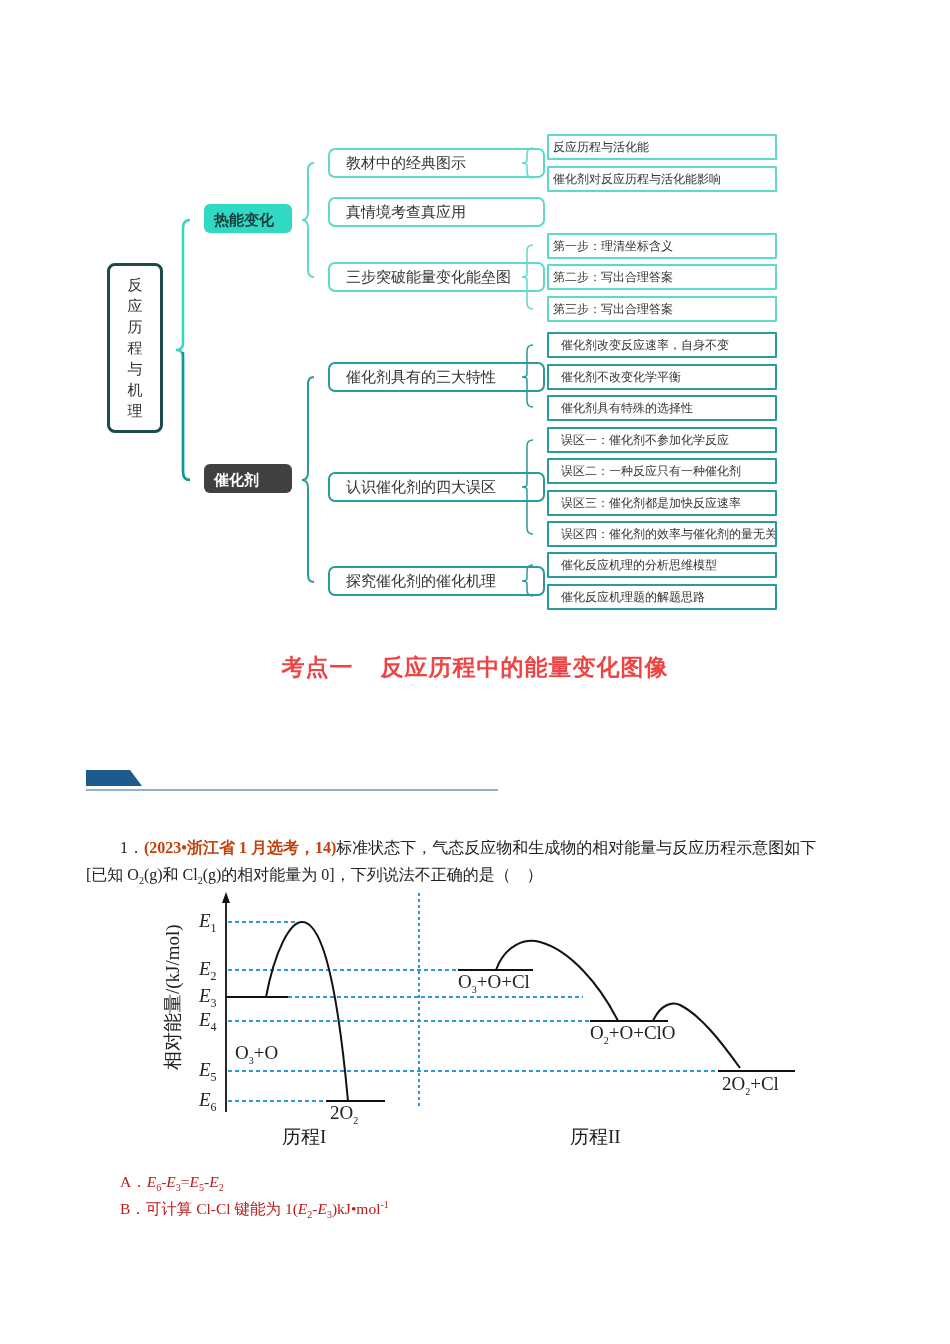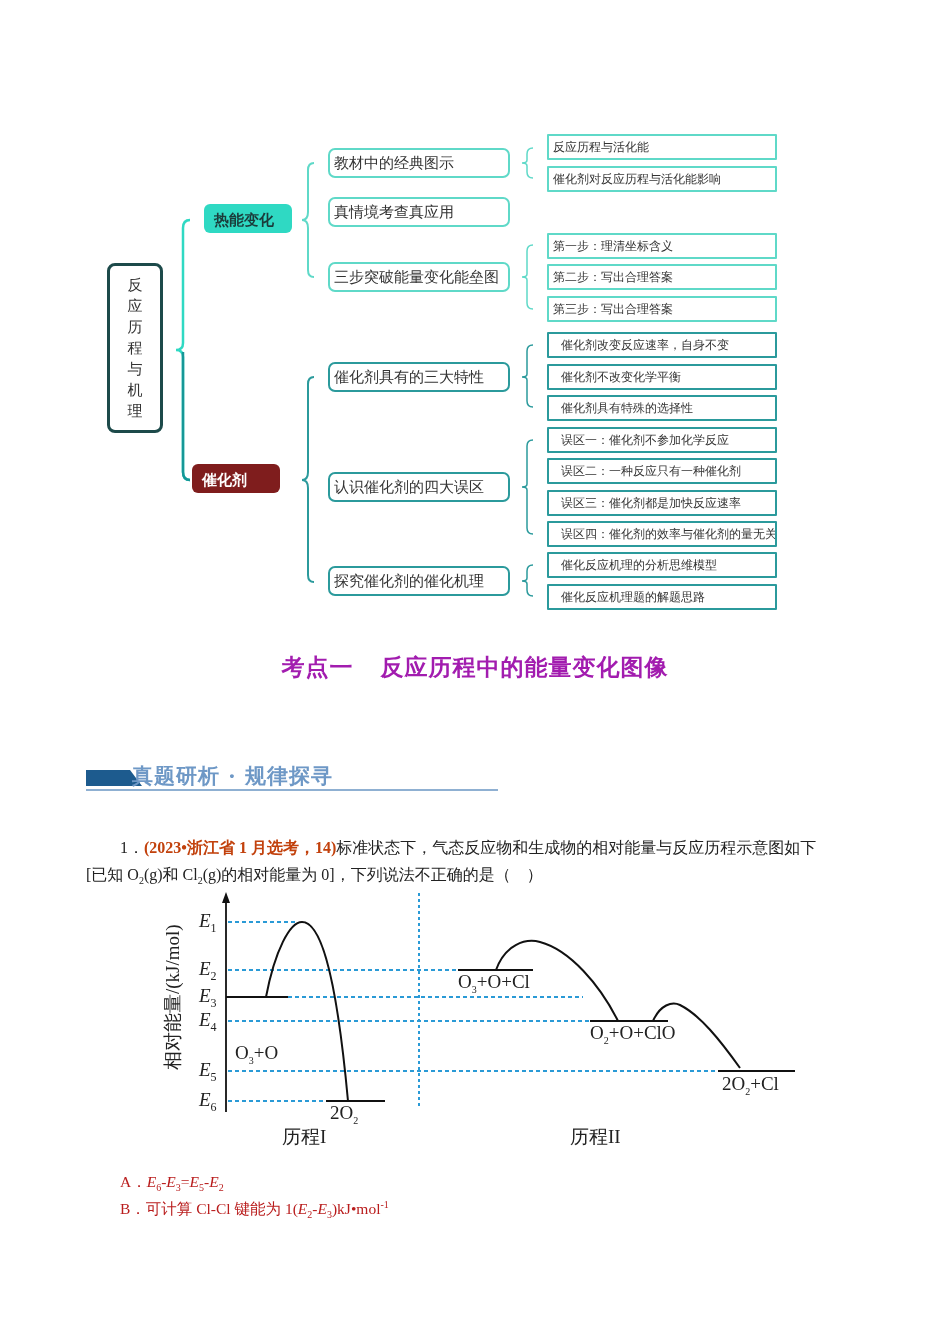--- a/index.html
+++ b/index.html
@@ -6,35 +6,35 @@
   body { width:950px; height:1344px; position:relative; overflow:hidden;
          font-family:"DejaVu Sans", sans-serif; color:#222; }
   
   .root { position:absolute; left:107px; top:263px; width:56px; height:170px;
           border:3px solid #1d4a4a; border-radius:8px; box-sizing:border-box;
           display:flex; flex-direction:column; align-items:center; justify-content:center; }
   .root span { font-size:15px; line-height:21px; color:#333; }
   .l1 { position:absolute; width:88px; height:29px; border-radius:6px; box-sizing:border-box;
         font-size:15px; font-weight:bold; padding-left:10px; line-height:32px; }
   .l1.heat { left:204px; top:204px; background:#2fd9c3; color:#1b3b3a; }
-  .l1.cat { left:192px; top:464px; background:#7f1d1d; color:#ffffff; }
-  .l2 { position:absolute; left:328px; width:182px; height:30px; box-sizing:border-box;
-        border:2px solid; border-radius:7px; font-size:15px; line-height:26px; padding-left:4px;
+  .l1.cat { left:204px; top:464px; background:#404040; color:#ffffff; }
+  .l2 { position:absolute; left:328px; width:217px; height:30px; box-sizing:border-box;
+        border:2px solid; border-radius:7px; font-size:15px; line-height:26px; padding-left:16px;
         color:#333; white-space:nowrap; }
   .l2.heat { border-color:#5fd9c8; }
   .l2.cat { border-color:#2b9a9c; }
   .l3 { position:absolute; left:547px; width:230px; height:26px; box-sizing:border-box;
         border:2px solid; border-radius:1px; font-size:12px; line-height:22px; padding-left:4px;
         color:#333; white-space:nowrap; overflow:hidden; }
   .l3.heat { border-color:#5fd9c8; }
   .l3.cat { border-color:#2b9a9c;padding-left:12px; }
   svg.lines { position:absolute; left:0; top:0; }
   
   .kd-title { position:absolute; left:0; width:950px; top:652px; text-align:center;
-              font-size:23px; font-weight:bold; color:#a21caf; letter-spacing:1px; }
+              font-size:23px; font-weight:bold; color:#ef4444; letter-spacing:1px; }
   .sec-head { position:absolute; left:86px; top:762px; width:412px; height:30px; }
   .sec-head .bar { position:absolute; left:0; top:8px; width:44px; height:16px; background:#1d5b8e; }
   .sec-head .tri { position:absolute; left:44px; top:8px; width:0; height:0;
                    border-bottom:16px solid #1d5b8e; border-right:12px solid transparent; }
   .sec-head .txt { position:absolute; left:46px; top:0; font-family:"DejaVu Serif", serif;
                    font-size:21px; font-weight:bold; color:#6e98c6; letter-spacing:1px; }
   .sec-head .rule { position:absolute; left:0; top:27px; width:412px; height:2px; background:#8fb0d2; }
   .q { position:absolute; left:86px; width:790px; font-family:"Liberation Serif","DejaVu Serif", serif;
        font-size:16px; line-height:27px; color:#222; }
   .q .src { color:#c2410c; font-weight:bold; }
@@ -103,21 +103,20 @@
 <div class="l3 cat" style="top:490px">误区三：催化剂都是加快反应速率</div>
 <div class="l3 cat" style="top:521px">误区四：催化剂的效率与催化剂的量无关</div>
 <div class="l3 cat" style="top:552px">催化反应机理的分析思维模型</div>
 <div class="l3 cat" style="top:584px">催化反应机理题的解题思路</div>
 
 <div class="kd-title" style="white-space:pre">考点一   反应历程中的能量变化图像</div>
 
 <div class="sec-head">
   <div class="bar"></div>
   <div class="tri"></div>
-  <div class="txt">真题研析 · 规律探寻</div>
   <div class="rule"></div>
 </div>
 
 <div class="q" style="top:834px; text-indent:34px"><span>1．</span><span class="src">(2023•浙江省 1 月选考，14)</span><span>标准状态下，气态反应物和生成物的相对能量与反应历程示意图如下</span></div>
 <div class="q" style="top:861px"><span>[已知 O</span><sub>2</sub><span>(g)和 Cl</span><sub>2</sub><span>(g)的相对能量为 0]，下列说法不正确的是（　）</span></div>
 
 <svg class="lines" width="950" height="1344">
 
   <line x1="226" y1="1112" x2="226" y2="898" stroke="#111" stroke-width="1.8"></line>
   <polygon points="226,892 222,903 230,903" fill="#111"></polygon>

